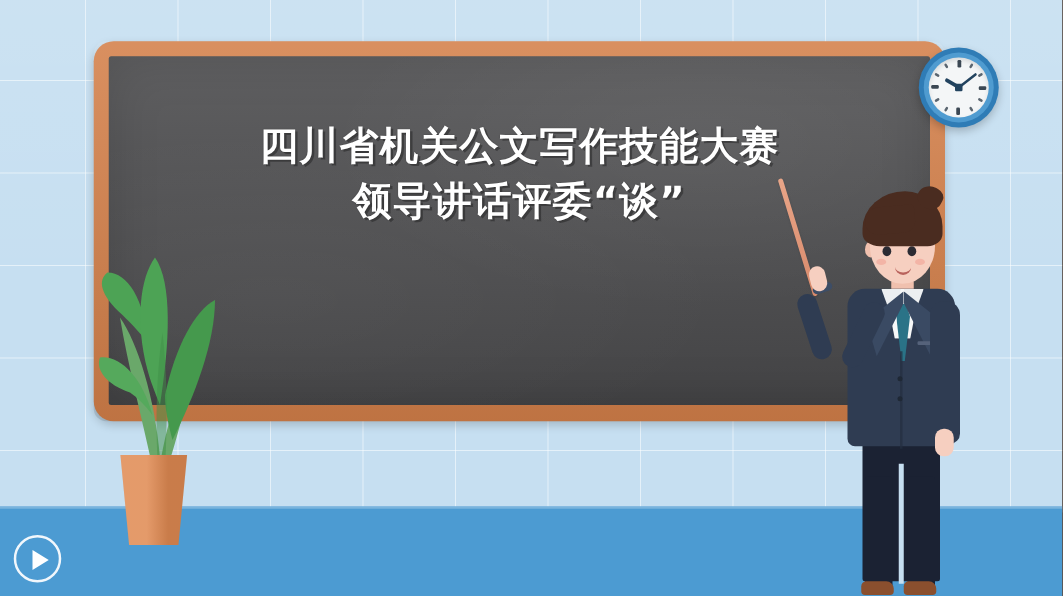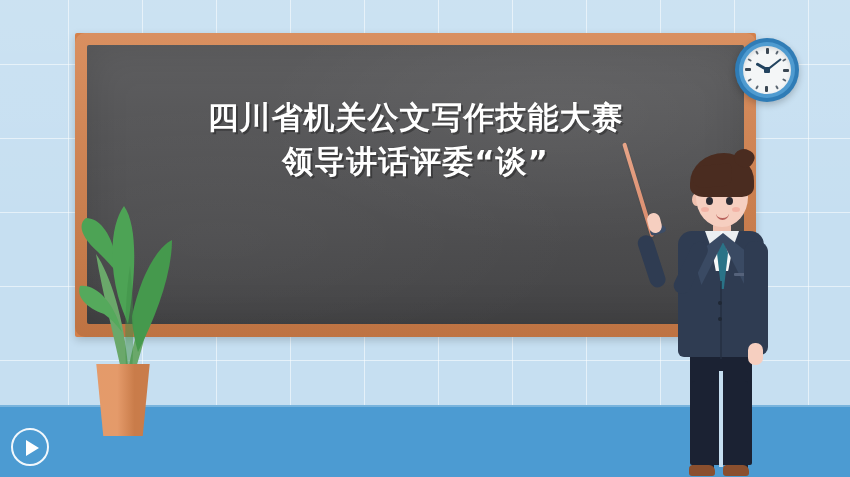--- a/index.html
+++ b/index.html
@@ -33,21 +33,21 @@
   }
   .floor-top{
     position:absolute;left:0;top:405px;width:850px;height:2px;
     background:rgba(255,255,255,.25);
   }
 
   
   .board-frame{
     position:absolute;left:75px;top:33px;width:681px;height:304px;
     background:#d4804a;
-    border-radius:2px;
+    border-radius:16px;
     box-shadow:0 3px 8px rgba(0,0,0,.18);
   }
   .board-frame::after{
     content:"";position:absolute;inset:0;border-radius:10px;
     background:linear-gradient(to bottom, rgba(255,255,255,.12), rgba(0,0,0,.10));
     pointer-events:none;
   }
   .board-surface{
     position:absolute;left:12px;top:12px;right:12px;bottom:13px;
     background:#4a4a4c;

